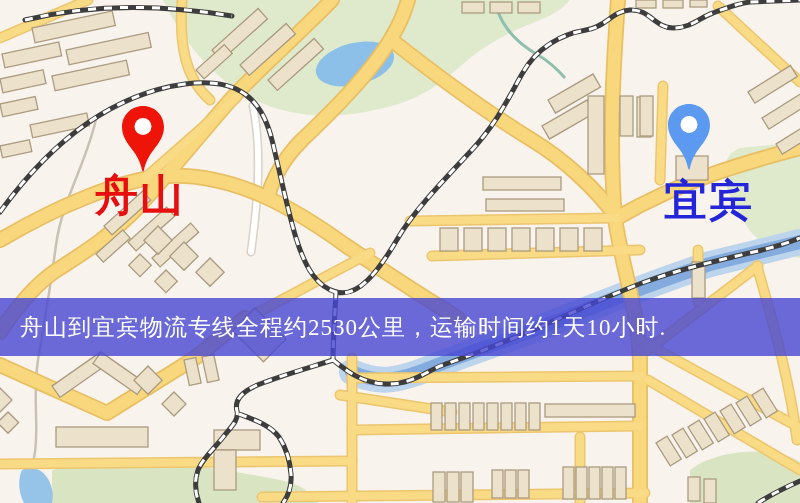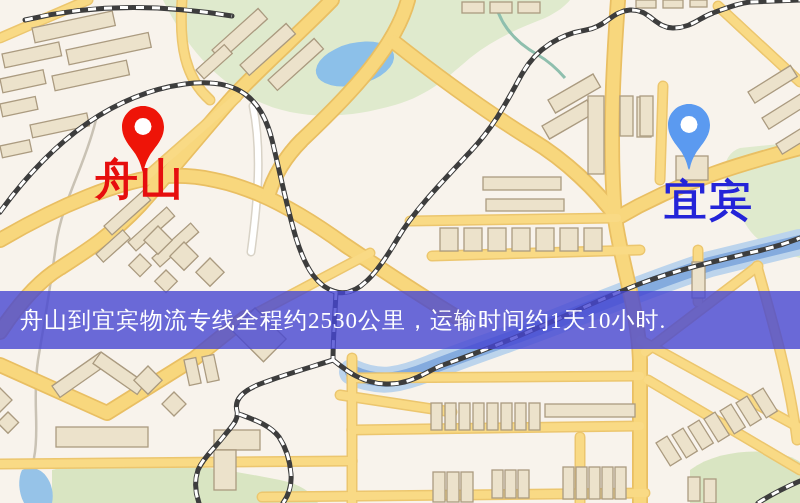--- a/index.html
+++ b/index.html
@@ -8,21 +8,21 @@
   
   .rc-maj{fill:none;stroke:#e9bf63;stroke-width:16;stroke-linecap:round;stroke-linejoin:round}
   .rf-maj{fill:none;stroke:#f8d77d;stroke-width:12.5;stroke-linecap:round;stroke-linejoin:round}
   .rc-min{fill:none;stroke:#ecc66e;stroke-width:11;stroke-linecap:round;stroke-linejoin:round}
   .rf-min{fill:none;stroke:#f9da85;stroke-width:8;stroke-linecap:round;stroke-linejoin:round}
   .rc-w{fill:none;stroke:#d8d2c6;stroke-width:9;stroke-linecap:round}
   .rf-w{fill:none;stroke:#ffffff;stroke-width:6;stroke-linecap:round}
   .rl-dark{fill:none;stroke:#3d3d3d;stroke-width:5;stroke-linecap:round;stroke-linejoin:round}
   .rl-dash{fill:none;stroke:#ffffff;stroke-width:3;stroke-dasharray:8 8;stroke-linecap:butt;stroke-linejoin:round}
   .bld{fill:#ece2cb;stroke:#ab9b80;stroke-width:1.3}
-  .banner{position:absolute;left:0;top:291px;width:800px;height:58px;display:flex;align-items:center;
+  .banner{position:absolute;left:0;top:298px;width:800px;height:58px;display:flex;align-items:center;
           font-family:"Liberation Serif", serif;font-size:23px;letter-spacing:1px;color:#fff;
           padding-left:20px;box-sizing:border-box;white-space:nowrap;}
   .pin{position:absolute;width:44px;height:66px;}
   .pin svg{display:block}
   .pin-label{position:absolute;font-weight:bold;font-size:43px;line-height:1.1;
              font-family:"Liberation Sans", sans-serif;letter-spacing:2px;white-space:nowrap;}
 </style>
 </head>
 <body>
 
@@ -200,21 +200,21 @@
     <span>舟山到宜宾物流专线全程约2530公里，运输时间约1天10小时.</span>
   </div>
 
   <div id="pins">
       <div class="pin" style="left: 121px; top: 106px;">
         <svg width="44" height="66" viewBox="0 0 44 66">
           <path d="M22,0 C10,0 1,9.5 1,21 C1,30 6,37 11.5,44 C15.5,49 19.5,56 21,64 L22,66 L23,64 C24.5,56 28.5,49 32.5,44 C38,37 43,30 43,21 C43,9.5 34,0 22,0 Z" fill="#ee1408"></path>
           <circle cx="22" cy="20.5" r="8.5" fill="#ffffff"></circle>
         </svg>
       </div>
-      <div class="pin-label" style="left: 95px; top: 156px; color: rgb(230, 14, 14);">舟山</div>
+      <div class="pin-label" style="left: 95px; top: 172px; color: rgb(230, 14, 14);">舟山</div>
       <div class="pin" style="left: 667px; top: 104px;">
         <svg width="44" height="66" viewBox="0 0 44 66">
           <path d="M22,0 C10,0 1,9.5 1,21 C1,30 6,37 11.5,44 C15.5,49 19.5,56 21,64 L22,66 L23,64 C24.5,56 28.5,49 32.5,44 C38,37 43,30 43,21 C43,9.5 34,0 22,0 Z" fill="#5b9af0"></path>
           <circle cx="22" cy="20.5" r="8.5" fill="#ffffff"></circle>
         </svg>
       </div>
       <div class="pin-label" style="left: 642px; top: 177px; color: rgb(36, 36, 216); margin-left: 22px;">宜宾</div>
     </div>
 </div>
 

